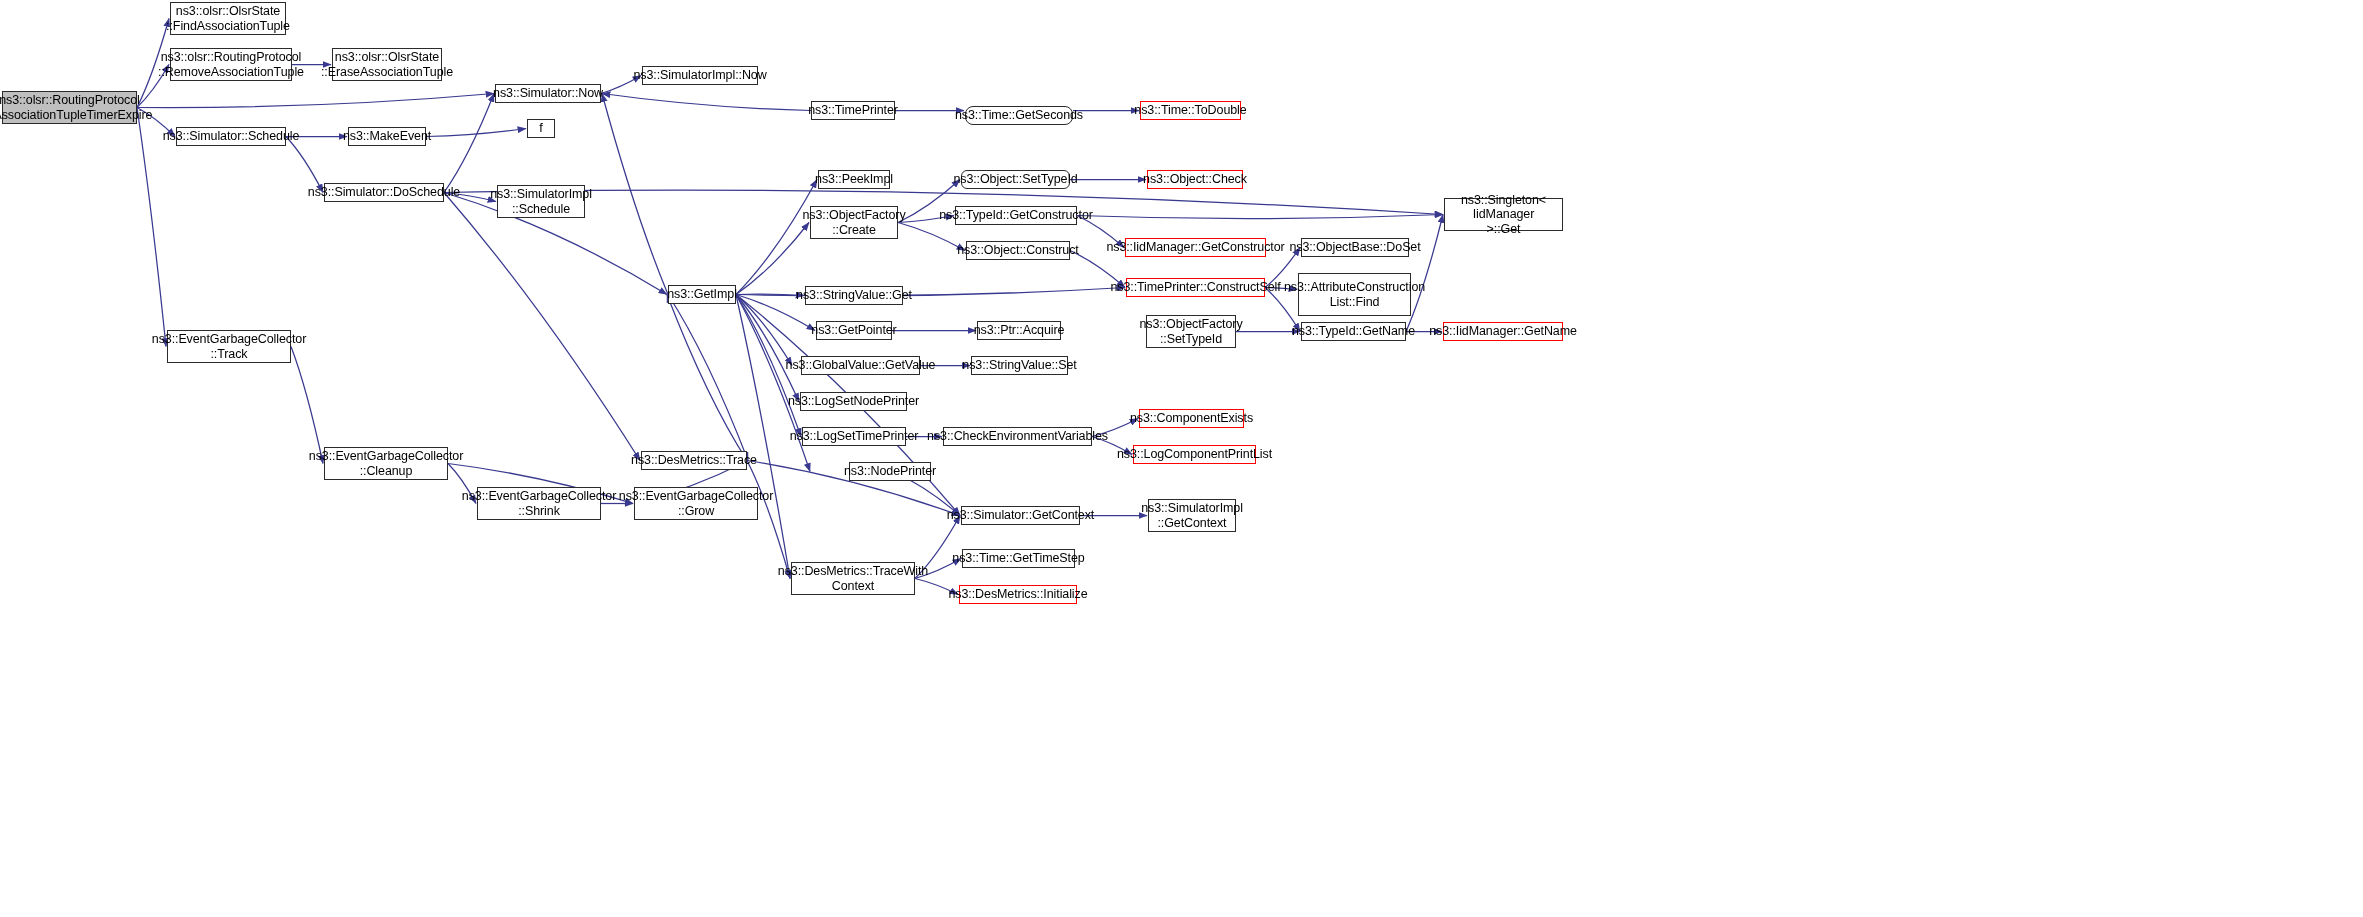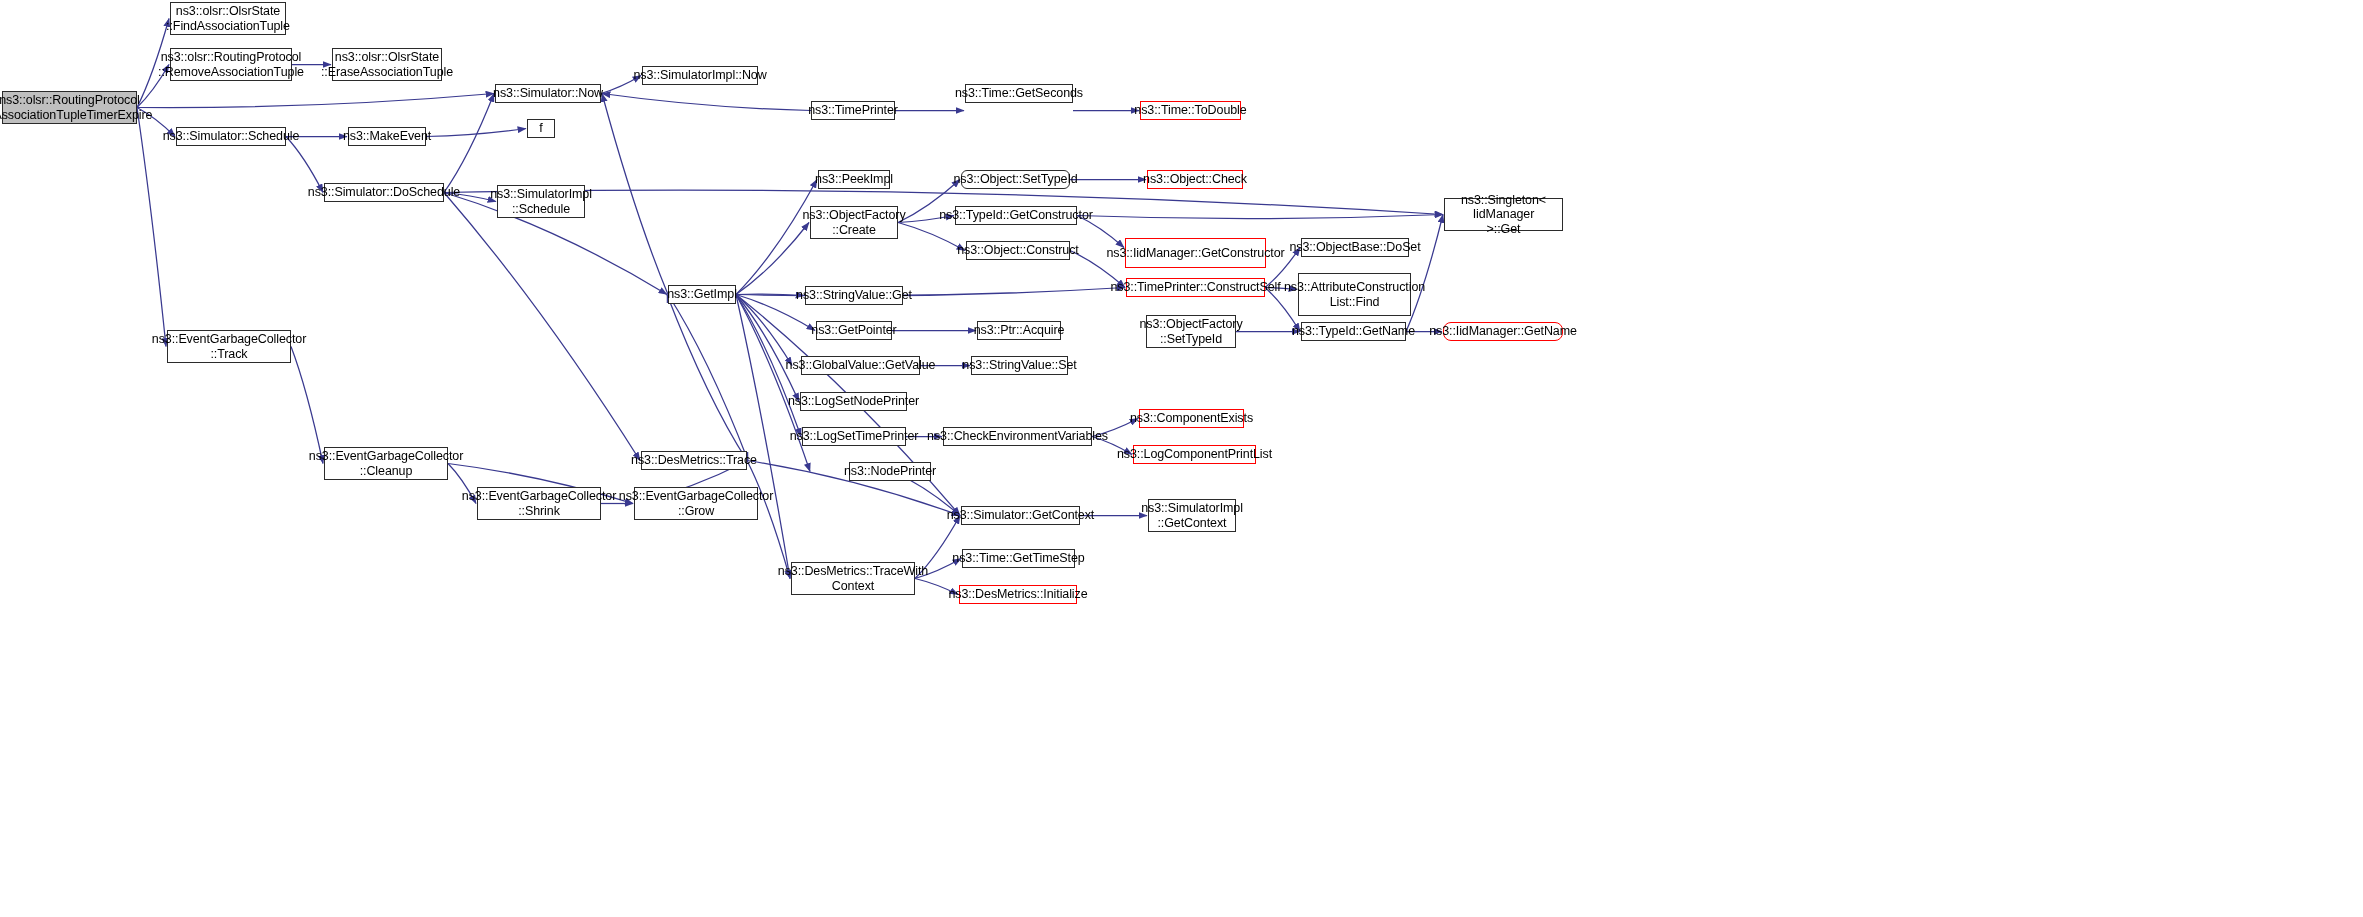--- a/index.html
+++ b/index.html
@@ -119,39 +119,39 @@
 ::EraseAssociationTuple</div>
       <div class="node" style="left: 495px; top: 84px; width: 106px; height: 19px;">ns3::Simulator::Now</div>
       <div class="node" style="left: 642px; top: 66px; width: 116px; height: 19px;">ns3::SimulatorImpl::Now</div>
       <div class="node" style="left: 176px; top: 127px; width: 110px; height: 19px;">ns3::Simulator::Schedule</div>
       <div class="node" style="left: 348px; top: 127px; width: 78px; height: 19px;">ns3::MakeEvent</div>
       <div class="node" style="left: 527px; top: 119px; width: 28px; height: 19px;">f</div>
       <div class="node" style="left: 324px; top: 183px; width: 120px; height: 19px;">ns3::Simulator::DoSchedule</div>
       <div class="node" style="left: 497px; top: 185px; width: 88px; height: 33px;">ns3::SimulatorImpl
 ::Schedule</div>
       <div class="node" style="left: 811px; top: 101px; width: 84px; height: 19px;">ns3::TimePrinter</div>
-      <div class="node" style="left: 965px; top: 84px; width: 108px; height: 19px;">ns3::Time::GetSeconds</div>
+      <div class="node" style="left: 965px; top: 106px; width: 108px; height: 19px; border-radius: 8px;">ns3::Time::GetSeconds</div>
       <div class="node red" style="left: 1140px; top: 101px; width: 101px; height: 19px;">ns3::Time::ToDouble</div>
       <div class="node" style="left: 668px; top: 285px; width: 68px; height: 19px;">ns3::GetImpl</div>
       <div class="node" style="left: 818px; top: 170px; width: 72px; height: 19px;">ns3::PeekImpl</div>
       <div class="node" style="left: 810px; top: 206px; width: 88px; height: 33px;">ns3::ObjectFactory
 ::Create</div>
       <div class="node" style="left: 961px; top: 170px; width: 109px; height: 19px; border-radius: 6px;">ns3::Object::SetTypeId</div>
       <div class="node" style="left: 955px; top: 206px; width: 122px; height: 19px;">ns3::TypeId::GetConstructor</div>
       <div class="node" style="left: 966px; top: 241px; width: 104px; height: 19px;">ns3::Object::Construct</div>
       <div class="node red" style="left: 1147px; top: 170px; width: 96px; height: 19px;">ns3::Object::Check</div>
-      <div class="node red" style="left: 1125px; top: 238px; width: 141px; height: 30px;">ns3::IidManager::GetConstructor</div>
+      <div class="node red" style="left: 1125px; top: 238px; width: 141px; height: 19px;">ns3::IidManager::GetConstructor</div>
       <div class="node red" style="left: 1126px; top: 278px; width: 139px; height: 19px;">ns3::TimePrinter::ConstructSelf</div>
       <div class="node" style="left: 1301px; top: 238px; width: 108px; height: 19px;">ns3::ObjectBase::DoSet</div>
       <div class="node" style="left: 1298px; top: 273px; width: 113px; height: 43px;">ns3::AttributeConstruction
 List::Find</div>
       <div class="node" style="left: 1146px; top: 315px; width: 90px; height: 33px;">ns3::ObjectFactory
 ::SetTypeId</div>
       <div class="node" style="left: 1301px; top: 322px; width: 105px; height: 19px;">ns3::TypeId::GetName</div>
-      <div class="node red" style="left: 1443px; top: 322px; width: 120px; height: 19px; border-radius: 8px;">ns3::IidManager::GetName</div>
+      <div class="node red" style="left: 1443px; top: 322px; width: 120px; height: 19px;">ns3::IidManager::GetName</div>
       <div class="node" style="left: 1444px; top: 198px; width: 119px; height: 33px;">ns3::Singleton&lt; IidManager
 &gt;::Get</div>
       <div class="node" style="left: 805px; top: 286px; width: 98px; height: 19px;">ns3::StringValue::Get</div>
       <div class="node" style="left: 816px; top: 321px; width: 76px; height: 19px;">ns3::GetPointer</div>
       <div class="node" style="left: 977px; top: 321px; width: 84px; height: 19px;">ns3::Ptr::Acquire</div>
       <div class="node" style="left: 793px; top: 356px; width: 119px; height: 19px; margin-left: 8px;">ns3::GlobalValue::GetValue</div>
       <div class="node" style="left: 971px; top: 356px; width: 97px; height: 19px;">ns3::StringValue::Set</div>
       <div class="node" style="left: 800px; top: 392px; width: 107px; height: 19px;">ns3::LogSetNodePrinter</div>
       <div class="node" style="left: 802px; top: 427px; width: 104px; height: 19px;">ns3::LogSetTimePrinter</div>
       <div class="node" style="left: 943px; top: 427px; width: 149px; height: 19px;">ns3::CheckEnvironmentVariables</div>

